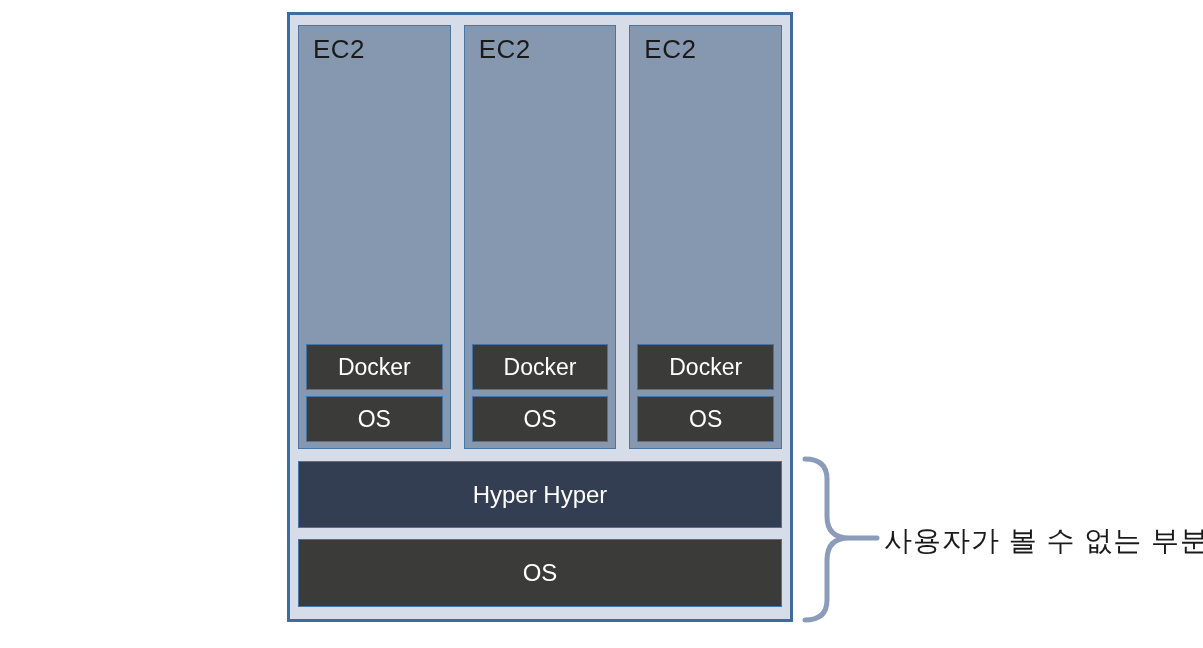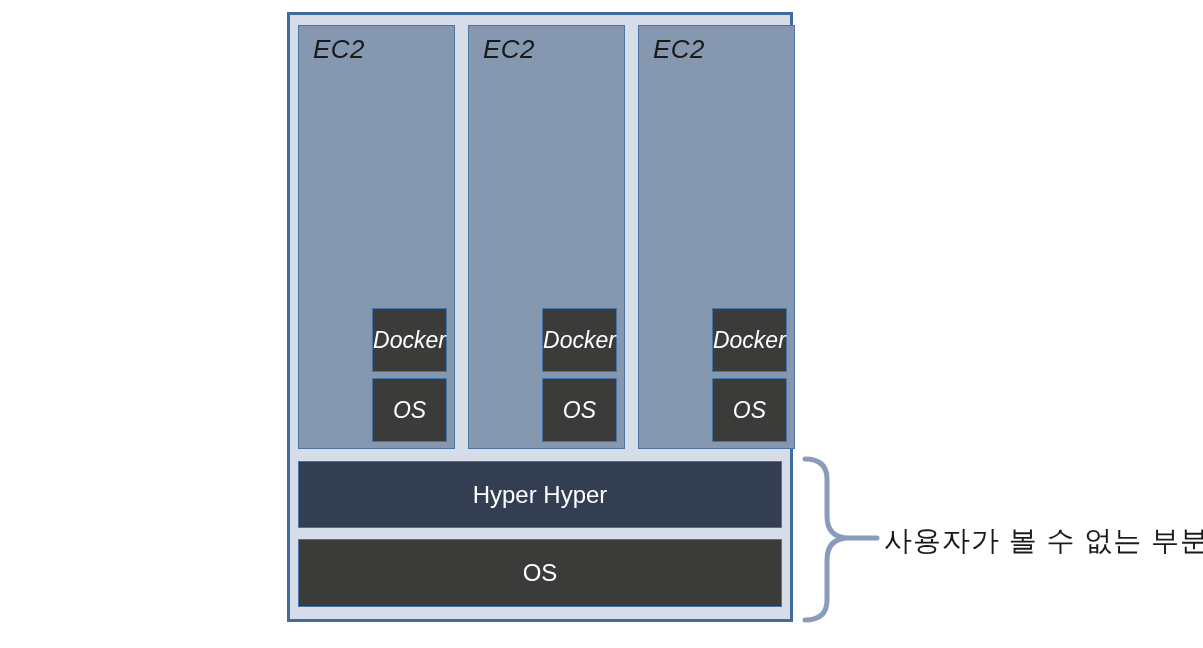--- a/index.html
+++ b/index.html
@@ -29,36 +29,35 @@
 
   
   .columns{
     position:absolute;left:8px;top:10px;width:484px;height:424px;
     display:flex;gap:13px;
   }
   .col{
     flex:1 1 0;
     background:var(--column-fill);
     border:1.5px solid var(--column-border);
-    display:flex;flex-direction:row;
+    display:flex;flex-direction:column;
     position:relative;
-    font-style:italic;
   }
   .col-label{
     padding:8px 0 0 14px;
     font-size:26px;color:var(--text-dark);
     letter-spacing:0.5px;
   }
   .col-stack{
     margin-top:auto;
     padding:0 7px 6px 7px;
     display:flex;flex-direction:column;gap:6px;
   }
   .dark-box{
-    height:64px;
+    height:46px;
     background:var(--dark-box-fill);
     border:1.5px solid var(--dark-box-border);
     color:var(--text-light);
     display:flex;align-items:center;justify-content:center;
     font-size:23px;
   }
 
   
   .hv-bar,.hostos-bar{
     position:absolute;left:8px;width:484px;

